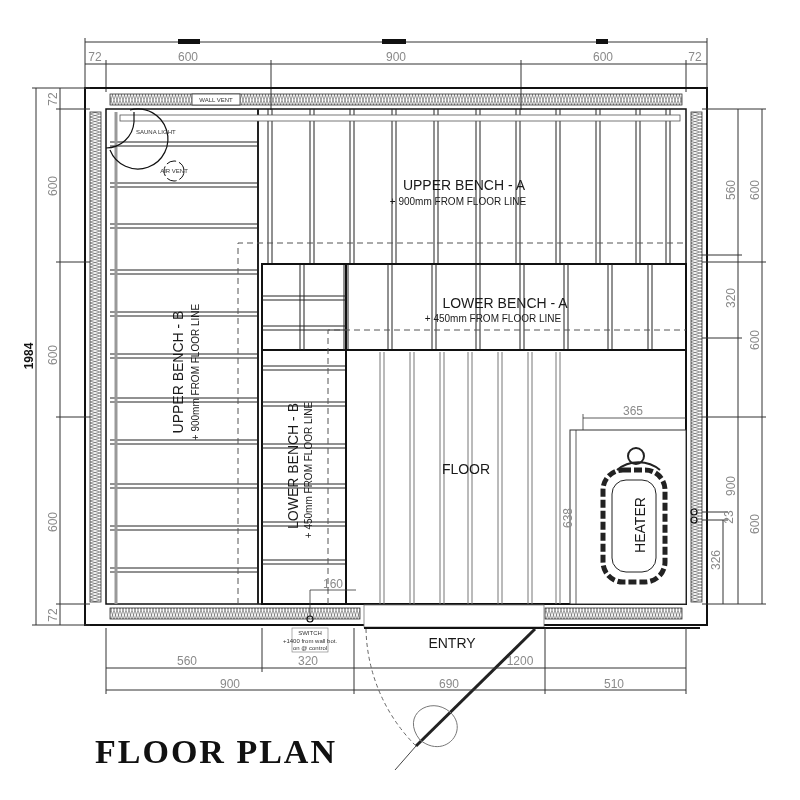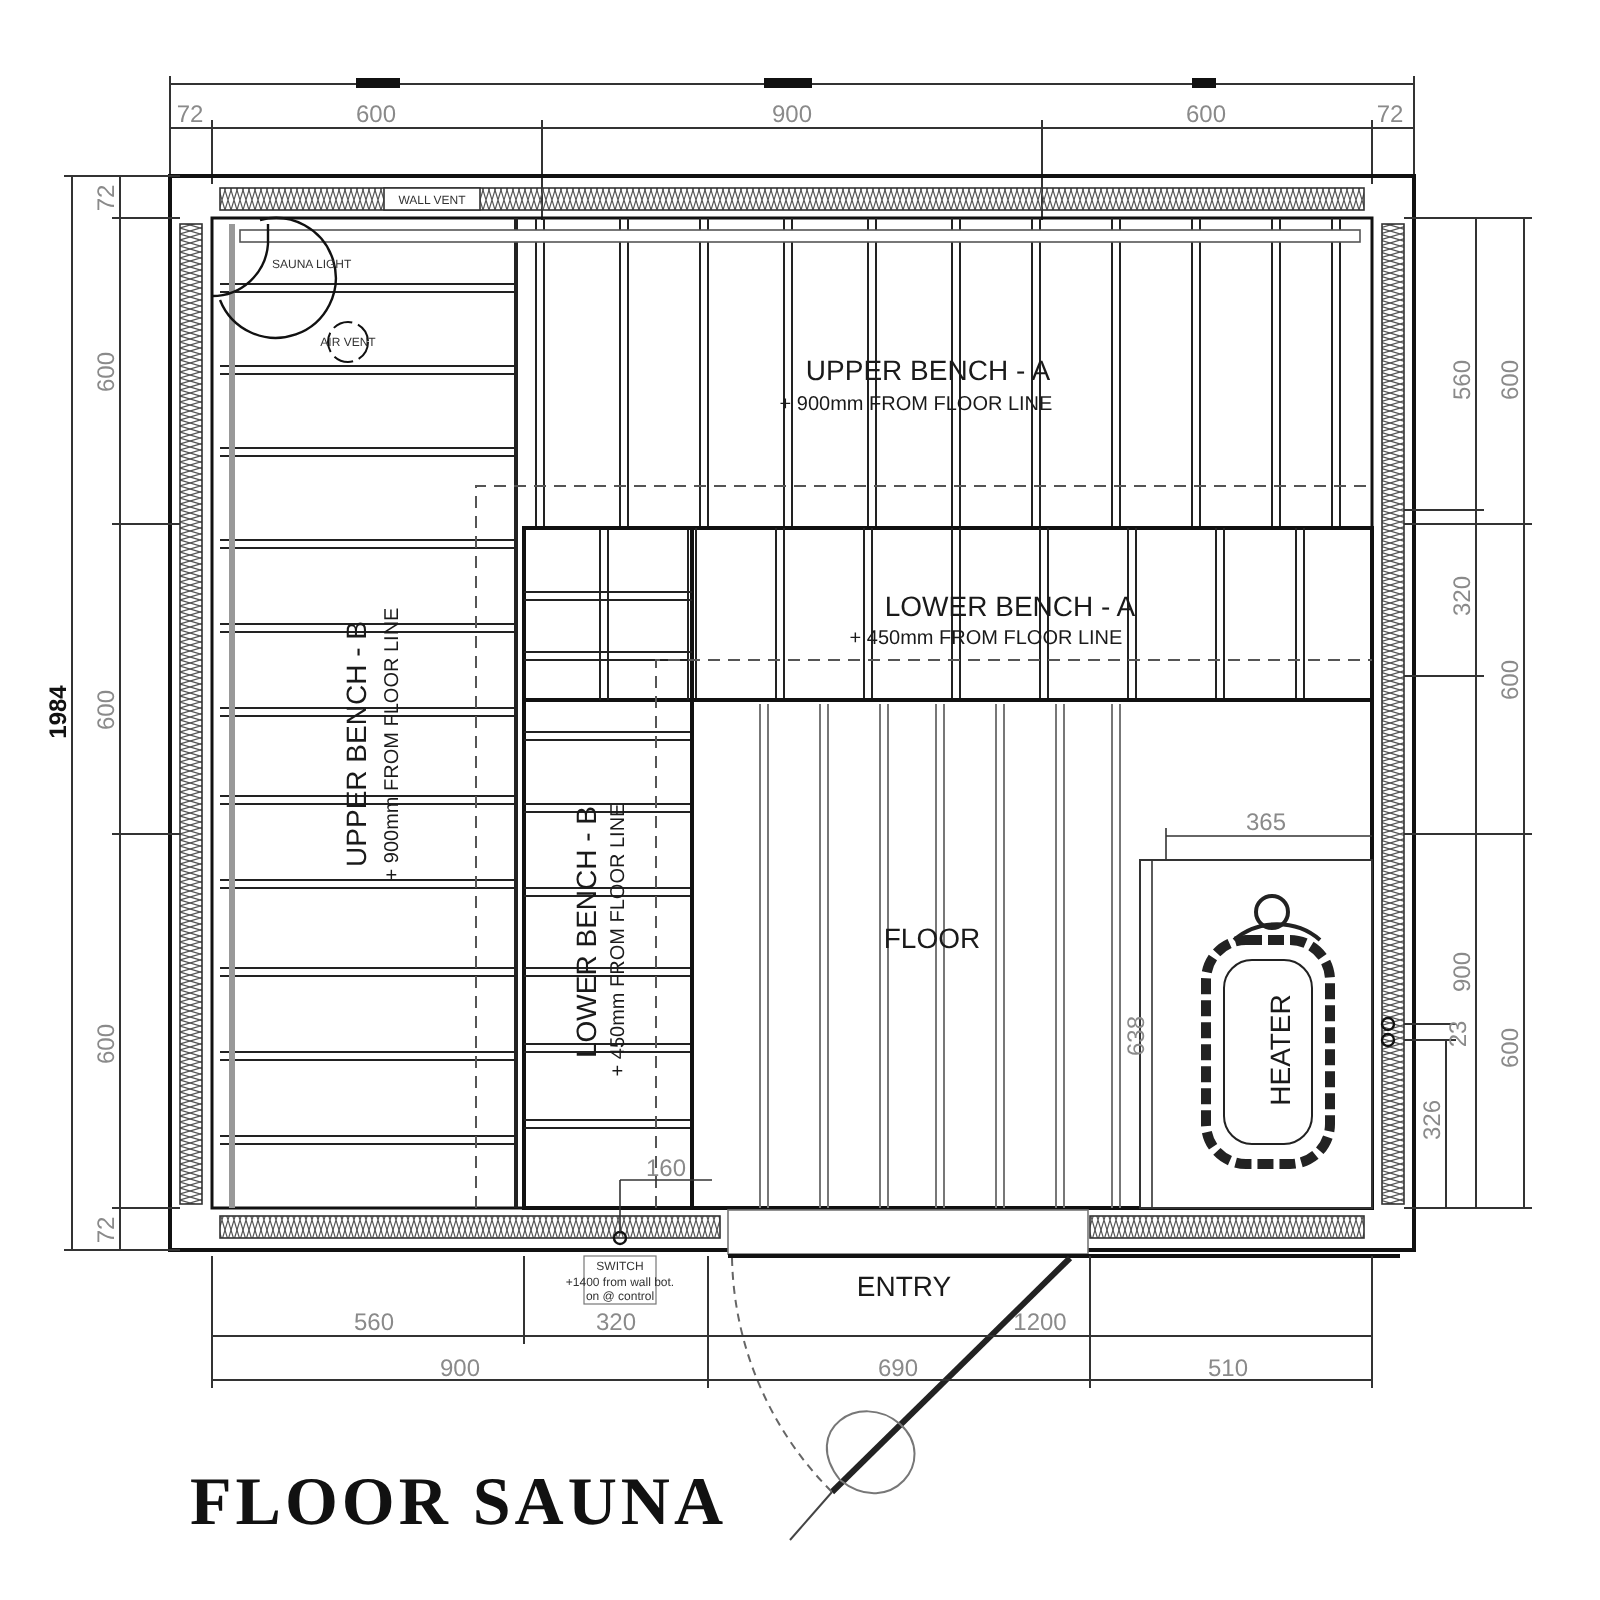--- a/index.html
+++ b/index.html
@@ -286,13 +286,13 @@
     <line x1="686" y1="628" x2="686" y2="694"></line>
   </g>
   <text class="dim" x="187" y="665" text-anchor="middle">560</text>
   <text class="dim" x="308" y="665" text-anchor="middle">320</text>
   <text class="dim" x="520" y="665" text-anchor="middle">1200</text>
   <text class="dim" x="230" y="688" text-anchor="middle">900</text>
   <text class="dim" x="449" y="688" text-anchor="middle">690</text>
   <text class="dim" x="614" y="688" text-anchor="middle">510</text>
 </svg>
 
-<div class="title">FLOOR SAUNA</div>
+<div class="title">FLOOR PLAN</div>
 
 </body></html>

